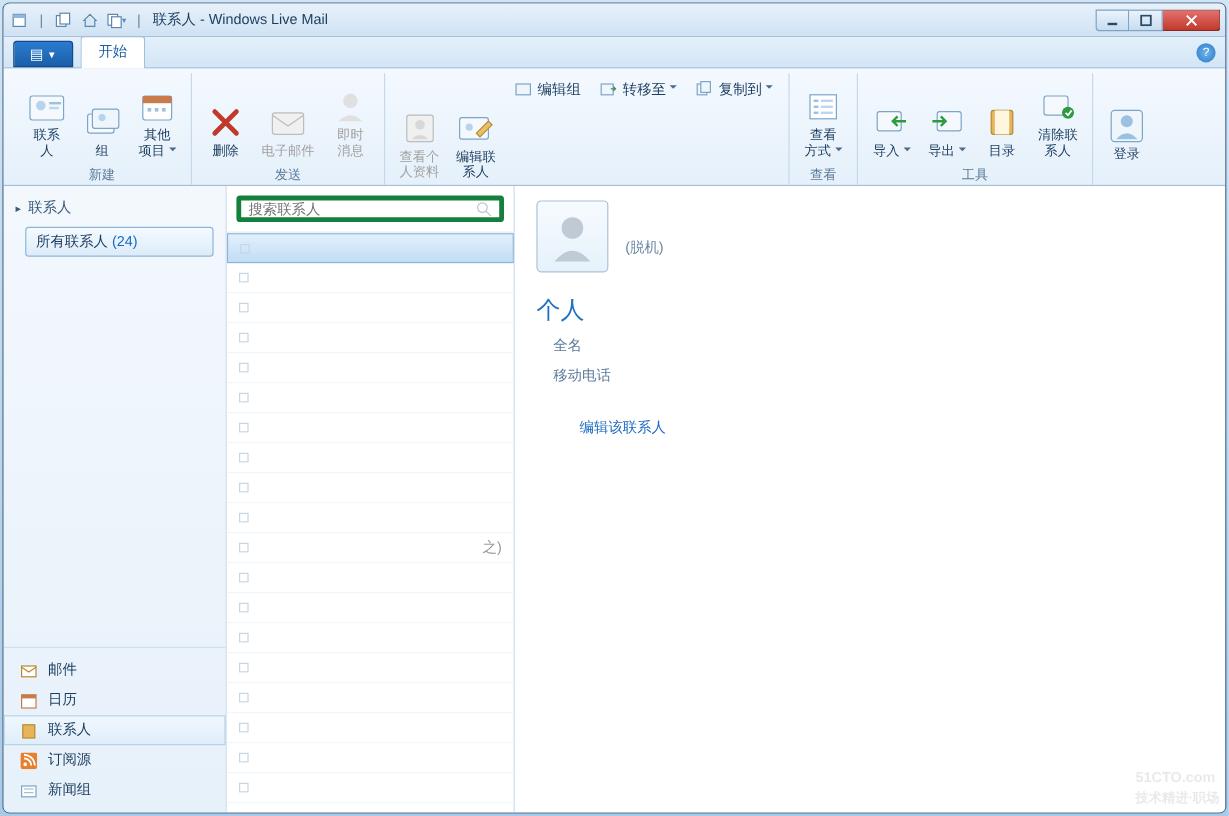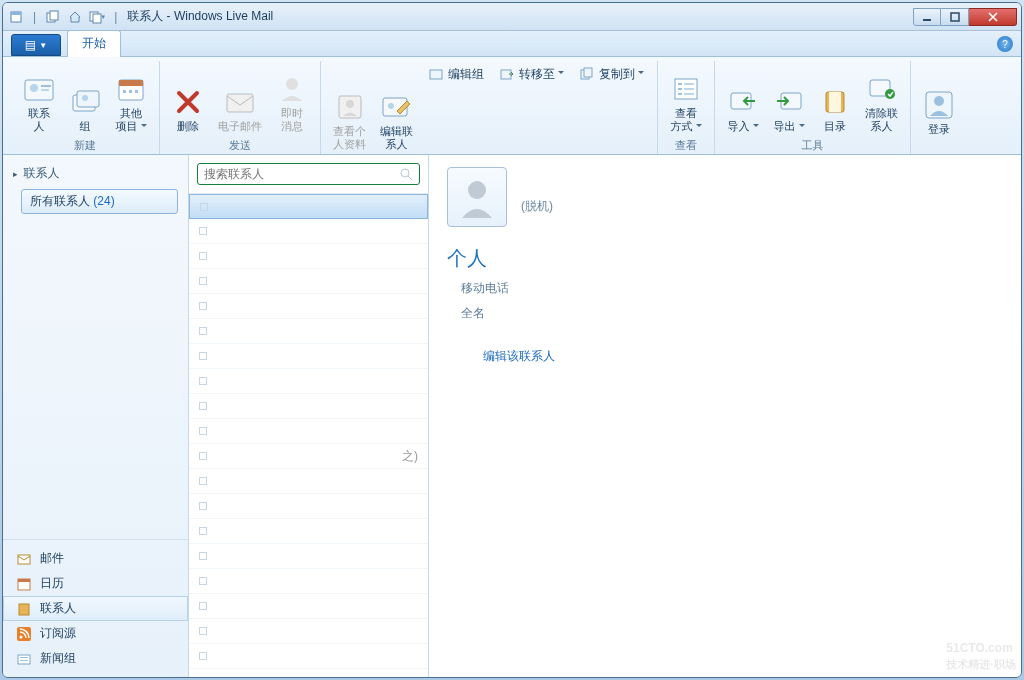--- a/index.html
+++ b/index.html
@@ -37,21 +37,21 @@
 .side-header { color:#3a5a78; padding:4px 6px; display:flex; align-items:center; gap:4px; }
 .side-header::before { content:"\25B8"; color:#3a5a78; font-size:9px; margin-right:2px;}
 .side-item { margin:3px 6px 0 14px; padding:3px 8px; border:1px solid #8bb5da; border-radius:3px; background:linear-gradient(#f4faff,#dcecf9); color:#1a3c5e; }
 .side-item .count { color:#1c6ac0; }
 .side-bottom { border-top:1px solid #d2e0ec; padding:6px 0; }
 .nav-item { display:flex; align-items:center; gap:8px; padding:3px 12px; color:#1a3c5e; border:1px solid transparent;}
 .nav-item.active { background:linear-gradient(#f0f7fe,#dfeefa); border-color:#b8d3e9;}
 .nav-item .nic { width:16px; height:16px; display:flex; align-items:center; justify-content:center; }
 .listcol { width:240px; border-right:1px solid #c6d9ea; display:flex; flex-direction:column; background:#fff; }
 .search-wrap { padding:8px; }
-.search { width:100%; height:22px; border:1px solid #15803d; border-radius:3px; display:flex; align-items:center; padding:0 6px; color:#9fb4c7; background:#fff; }
+.search { width:100%; height:22px; border:4px solid #15803d; border-radius:3px; display:flex; align-items:center; padding:0 6px; color:#9fb4c7; background:#fff; }
 .search input { border:none; outline:none; flex:1; font-size:12px; color:#888; background:transparent; }
 .contact-list { flex:1; overflow-y:scroll; border-top:1px solid #e5eef6; }
 .contact-row { height:25px; display:flex; align-items:center; padding:0 10px; gap:8px; border-bottom:1px solid #f1f6fb; color:#c7d6e3; }
 .contact-row.selected { background:linear-gradient(#e3f0fc,#c1ddf5); border:1px solid #8bb5da; color:#1a3c5e; }
 .sq { width:8px; height:8px; border:1px solid #c7d6e3; }
 .detail { flex:1; background:#fff; padding:12px 18px; display:flex; flex-direction:column; }
 .profile-head { display:flex; align-items:center; gap:14px; }
 .avatar-frame { width:60px; height:60px; border:1px solid #a7c0d8; border-radius:4px; background:linear-gradient(#f7fbff,#e6f1fb); display:flex; align-items:center; justify-content:center; }
 .status-text { color:#6a87a3; }
 .section-title { font-size:20px; color:#1f71c1; margin-top:18px; }
@@ -478,22 +478,22 @@
               <circle cx="23" cy="16" r="9" fill="#bfcad4"></circle>
               <path d="M8 44 Q23 26 38 44 Z" fill="#bfcad4"></path>
             </svg>
           </div>
         <div>
           <div style="height:18px"></div>
           <div class="status-text">(脱机)</div>
         </div>
       </div>
       <div class="section-title">个人</div>
+      <div class="field-row">全名</div>
       <div class="field-row">移动电话</div>
-      <div class="field-row">全名</div>
       <div class="edit-link">编辑该联系人</div>
     </div>
   </div>
 </div>
 
 <div class="watermark">
   <span>51CTO.com</span><small>技术精进·职场</small>
 </div>
 
 </body></html>

